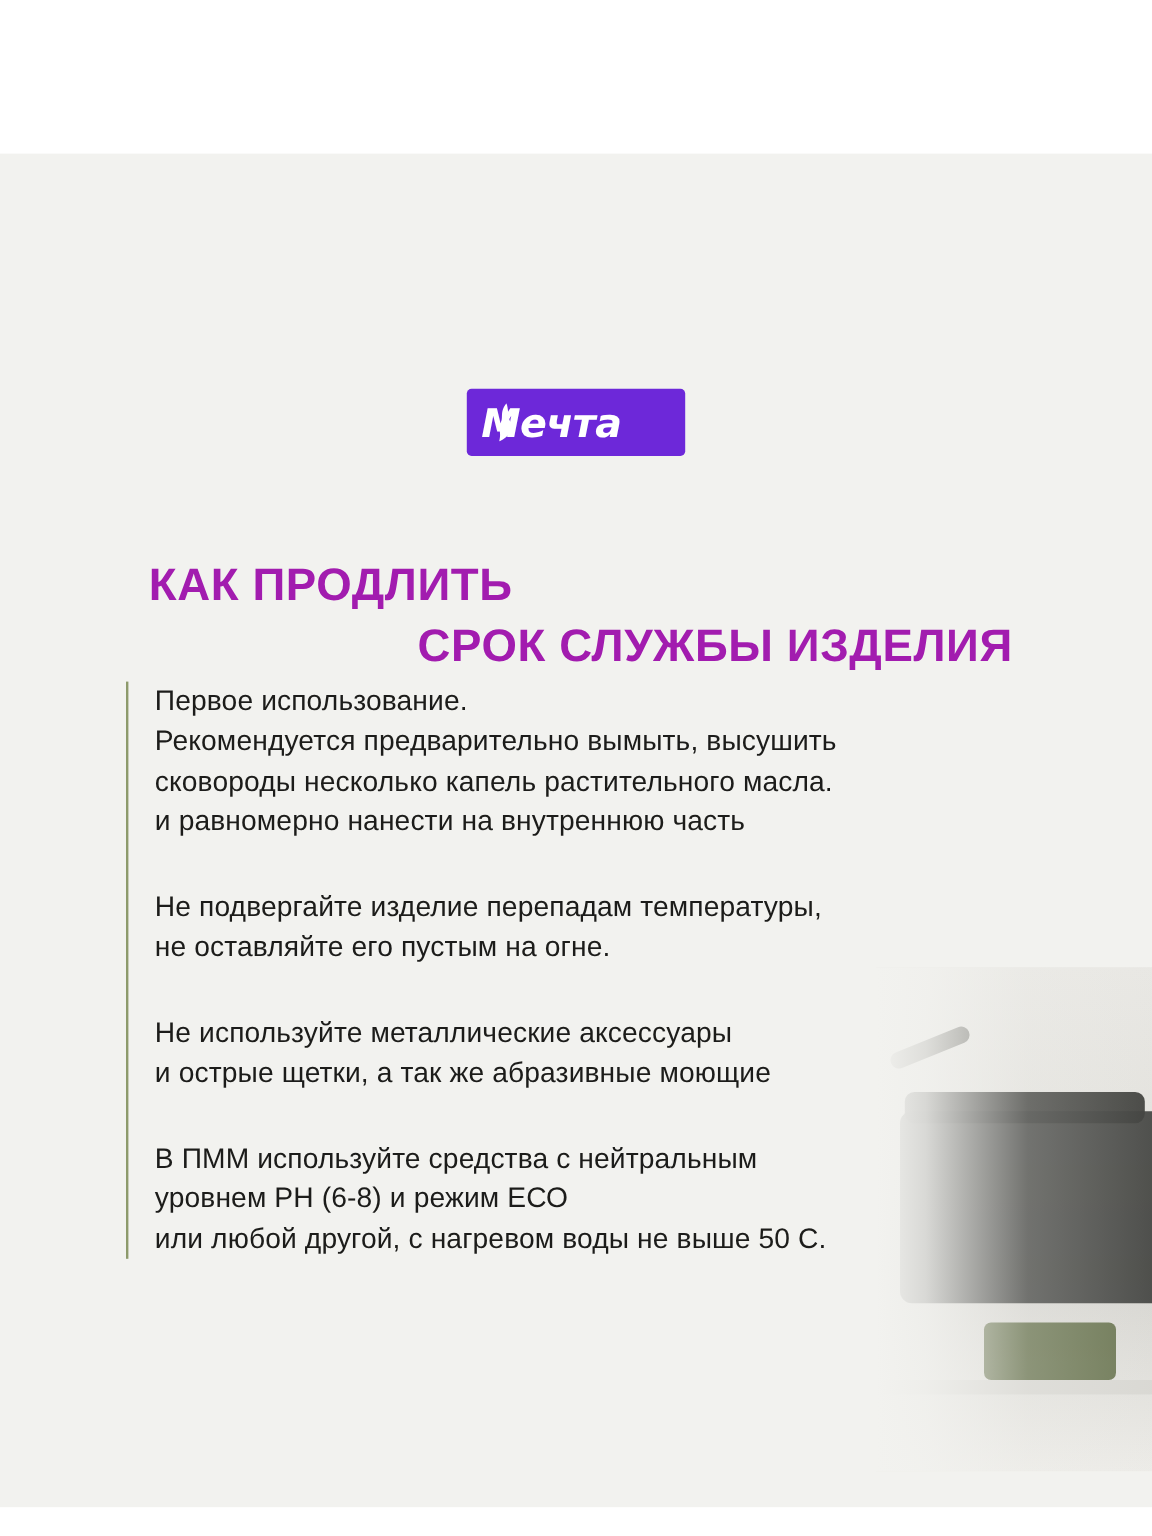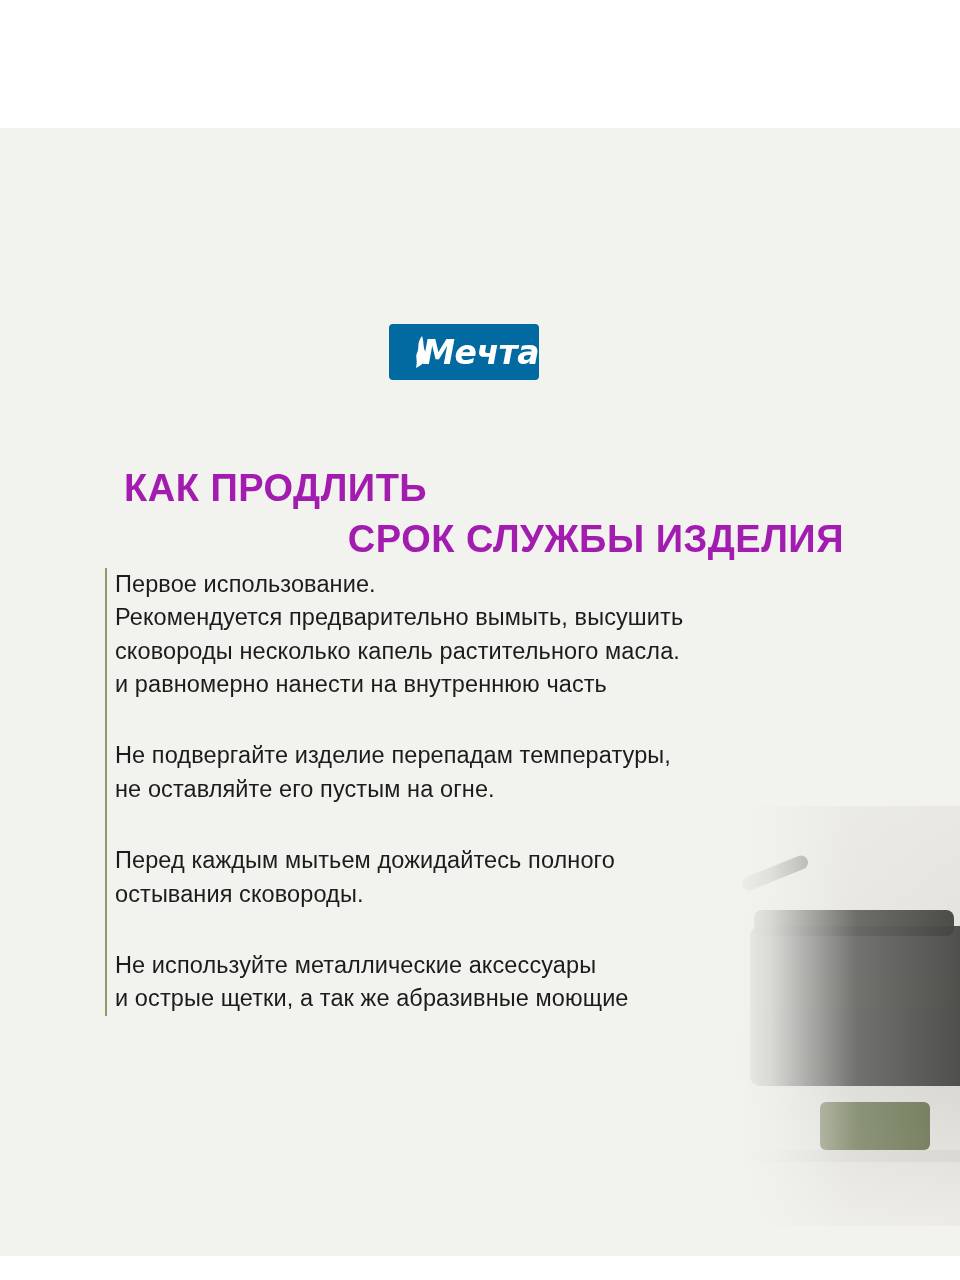--- a/index.html
+++ b/index.html
@@ -91,27 +91,27 @@
     position: absolute;
     inset: 0;
     background: linear-gradient(90deg, rgba(242,242,239,1) 0%, rgba(242,242,239,0.85) 18%, rgba(242,242,239,0.25) 55%, rgba(242,242,239,0.05) 100%);
   }
 
   
   .logo {
     position: absolute;
     left: 389px;
     top: 196px;
-    width: 150px;
+    width: 182px;
     height: 56px;
-    background: #0369a1;
+    background: #6d28d9;
     border-radius: 4px;
     display: flex;
     align-items: center;
-    justify-content: flex-end;
+    justify-content: flex-start;
   }
   .logo-text {
     color: #ffffff;
     font-size: 33px;
     font-weight: bold;
     font-style: italic;
     letter-spacing: -0.5px;
     line-height: 1;
     font-family: "DejaVu Sans", sans-serif;
     padding-left: 12px;
@@ -138,21 +138,21 @@
   }
   .heading .l2 { display: block; text-align: right; }
 
   
   .content {
     position: absolute;
     left: 105px;
     top: 440px;
     width: 760px;
     border-left: 2px solid #8d9a6b;
-    padding-left: 8px;
+    padding-left: 22px;
     box-sizing: border-box;
   }
   .para {
     color: #1c1c1a;
     font-size: 23.5px;
     line-height: 1.42;
     margin: 0 0 38px 0;
     letter-spacing: 0.1px;
   }
   .para:last-child { margin-bottom: 0; }
@@ -193,26 +193,27 @@
         <span class="line">Рекомендуется предварительно вымыть, высушить</span>
         <span class="line">сковороды несколько капель растительного масла.</span>
         <span class="line">и равномерно нанести на внутреннюю часть</span>
       </p>
 
       <p class="para">
         <span class="line">Не подвергайте изделие перепадам температуры,</span>
         <span class="line">не оставляйте его пустым на огне.</span>
       </p>
 
-      <p class="para">
-        <span class="line">Перед каждым мытьем дожидайтесь полного</span>
-        <span class="line">остывания сковороды.</span>
-      </p>
 
       <p class="para">
         <span class="line">Не используйте металлические аксессуары</span>
         <span class="line">и острые щетки, а так же абразивные моющие</span>
       </p>
 
+      <p class="para">
+        <span class="line">В ПММ используйте средства с нейтральным</span>
+        <span class="line">уровнем РН (6-8) и режим ЕСО</span>
+        <span class="line">или любой другой, с нагревом воды не выше 50 С.</span>
+      </p>
 
     </div>
   </div>
 </div>
 
 </body></html>

